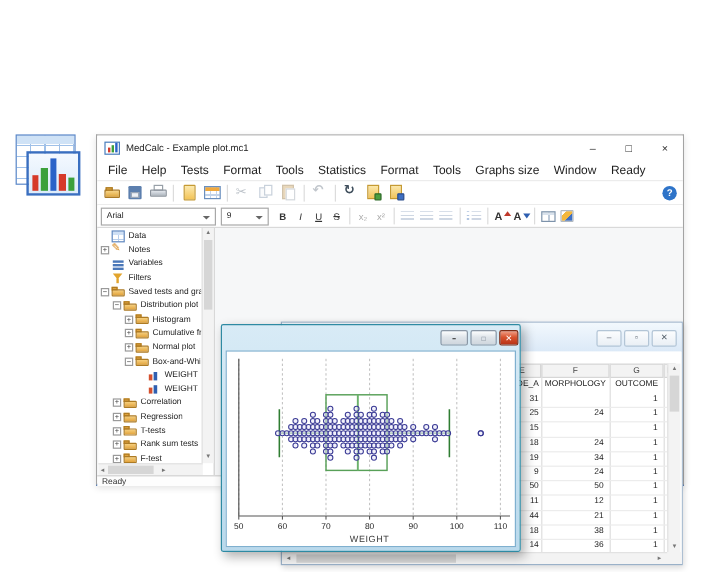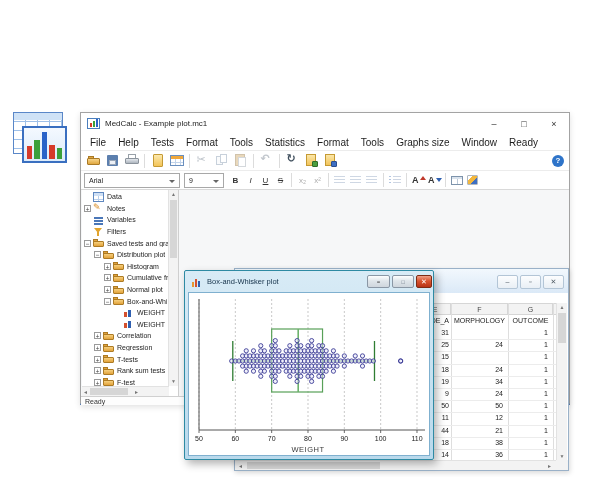--- a/index.html
+++ b/index.html
@@ -484,28 +484,20 @@
       </div>
       <div class="abs sbh" style="left:0;bottom:0;height:10px;width:322px">
         <span style="position:absolute;left:3px;top:2px;font-size:5px;color:#777">◄</span>
         <span class="sb-thumb" style="left:12px;top:1px;width:133px;height:7px"></span>
         <span style="position:absolute;right:5px;top:2px;font-size:5px;color:#777">►</span>
       </div>
       <div class="abs" style="right:0;bottom:0;width:12px;height:10px;background:#f3f3f3"></div>
     </div>
 
     <div id="plot-win" class="abs">
-      <div id="plot-title" class="abs">
-        <span class="plot-ico">
-          <i style="left:1px;height:5px;background:#e8952f"></i>
-          <i style="left:4px;height:8px;background:#d4502e"></i>
-          <i style="left:7px;height:6px;background:#2f5fb0"></i>
-        </span>
-        <span id="plot-title-text">Box-and-Whisker plot</span>
-      </div>
       <span class="pbtn" style="left:182px;width:23px">–</span>
       <span class="pbtn max" style="left:207px;width:22px">▫</span>
       <span class="pbtn close" style="left:231px;width:16px">✕</span>
       <div id="plot-body" class="abs">
         <svg id="plot-svg" width="240" height="162" viewBox="0 0 240 162">
             <line x1="10" y1="6" x2="10" y2="137" stroke="#bbbbbb" stroke-width="0.8" stroke-dasharray="2,2"></line>
             <line x1="10" y1="137" x2="10" y2="140" stroke="#444" stroke-width="0.8"></line>
             <text x="10" y="148" text-anchor="middle" fill="#222" font-size="7" font-family="Liberation Sans, DejaVu Sans, sans-serif">50</text>
             <line x1="46.333" y1="6" x2="46.333" y2="137" stroke="#bbbbbb" stroke-width="0.8" stroke-dasharray="2,2"></line>
             <line x1="46.333" y1="137" x2="46.333" y2="140" stroke="#444" stroke-width="0.8"></line>

